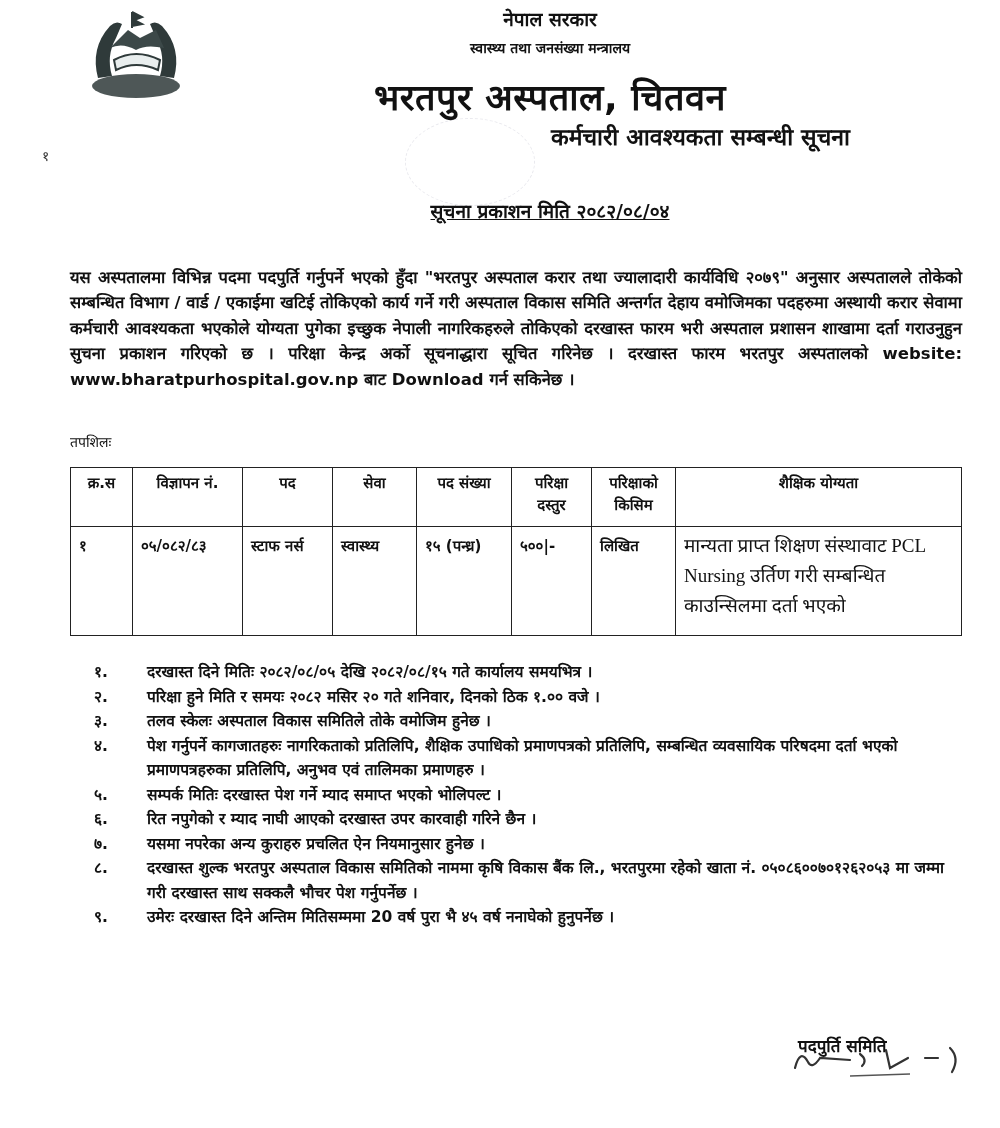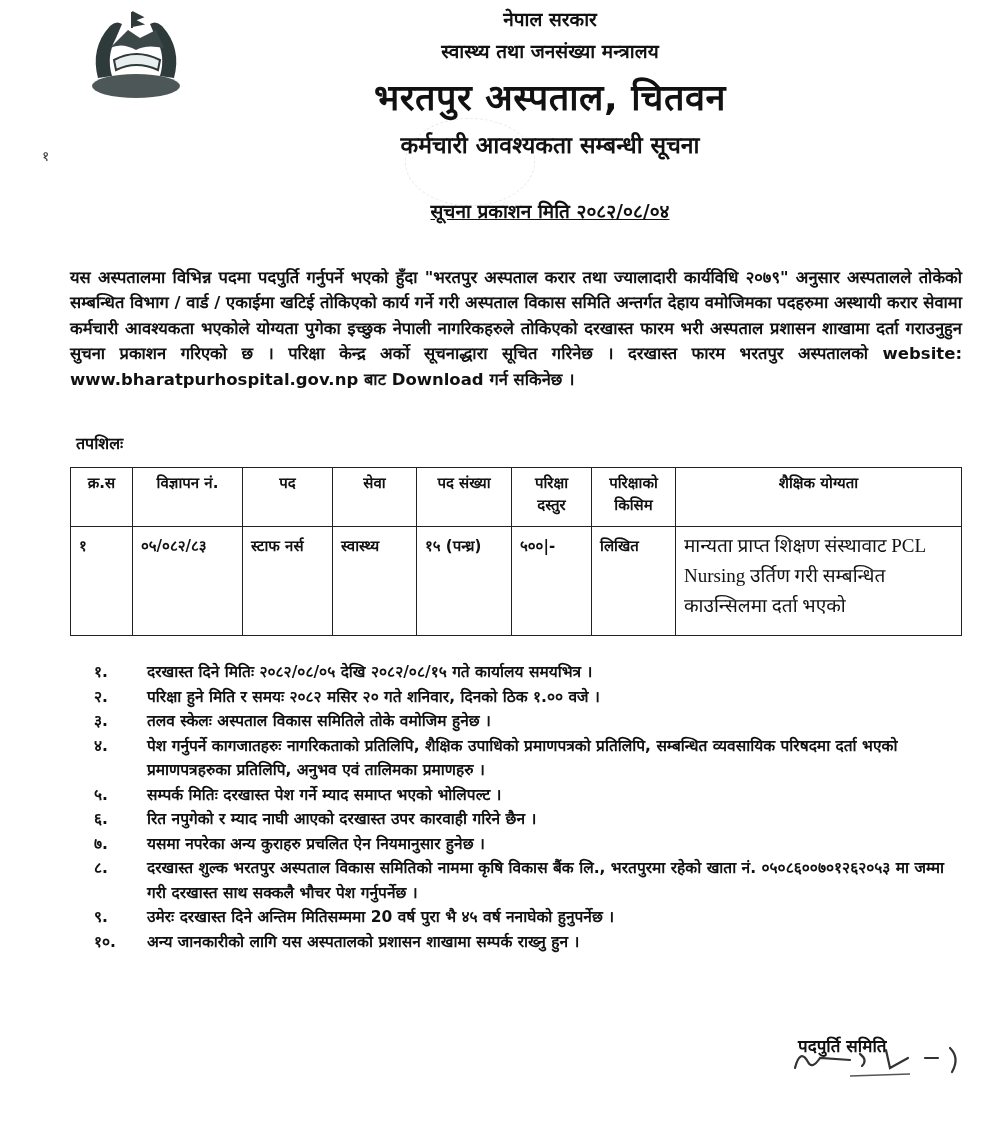--- a/index.html
+++ b/index.html
@@ -4,33 +4,33 @@
   <style>
     html, body { margin: 0; padding: 0; }
     body {
       width: 1000px; height: 1128px; background: #ffffff; color: #111;
       font-family: "DejaVu Sans", sans-serif; position: relative; overflow: hidden;
     }
     .emblem { position: absolute; left: 76px; top: 8px; width: 120px; height: 100px; }
     .stray-mark { position: absolute; left: 42px; top: 146px; font-size: 14px; color: #333; }
     .header { position: absolute; left: 250px; width: 600px; text-align: center; }
     .h-gov { top: 6px; font-size: 19px; font-weight: bold; }
-    .h-ministry { top: 38px; font-size: 19px; font-weight: bold; }
+    .h-ministry { top: 38px; font-size: 14px; font-weight: bold; }
     .h-hospital { top: 72px; font-size: 36px; font-weight: bold; letter-spacing: 0.5px; }
-    .h-notice { top: 128px; font-size: 23px; font-weight: bold; }
+    .h-notice { top: 120px; font-size: 23px; font-weight: bold; text-align: right; }
     .h-date { top: 198px; font-size: 19px; font-weight: bold; text-decoration: underline; }
     .stamp {
       position: absolute; left: 405px; top: 118px; width: 128px; height: 86px;
       border: 1px dashed rgba(80,80,120,0.25); border-radius: 50%; opacity: 0.5;
     }
     .intro {
       position: absolute; left: 70px; top: 248px; width: 892px;
       font-size: 16.5px; font-weight: bold; line-height: 25.5px; text-align: justify;
     }
-    .tapshil { position: absolute; left: 76px; top: 432px; font-size: 16px; font-weight: bold; }
+    .tapshil { position: absolute; left: 70px; top: 432px; font-size: 14px; font-weight: normal; }
     table.posts {
       position: absolute; left: 70px; top: 467px; width: 892px;
       border-collapse: collapse; font-size: 15px;
     }
     table.posts th, table.posts td {
       border: 1.5px solid #222; vertical-align: top; padding: 4px 8px;
     }
     table.posts th { font-weight: bold; height: 50px; text-align: center; line-height: 22px; }
     table.posts td { height: 100px; line-height: 30px; font-weight: bold; }
     table.posts td.qual { font-weight: normal; font-family: "Liberation Serif", serif; font-size: 19px; }
@@ -134,23 +134,19 @@
       <span class="txt">यसमा नपरेका अन्य कुराहरु प्रचलित ऐन नियमानुसार हुनेछ ।</span>
     </li>
   <li>
       <span class="num">८.</span>
       <span class="txt">दरखास्त शुल्क भरतपुर अस्पताल विकास समितिको नाममा कृषि विकास बैंक लि., भरतपुरमा रहेको खाता नं. ०५०८६००७०१२६२०५३ मा जम्मा गरी दरखास्त साथ सक्कलै भौचर पेश गर्नुपर्नेछ ।</span>
     </li>
   <li>
       <span class="num">९.</span>
       <span class="txt">उमेरः दरखास्त दिने अन्तिम मितिसम्ममा 20 वर्ष पुरा भै ४५ वर्ष ननाघेको हुनुपर्नेछ ।</span>
     </li>
-  <li>
-      <span class="num">१०.</span>
-      <span class="txt">अन्य जानकारीको लागि यस अस्पतालको प्रशासन शाखामा सम्पर्क राख्नु हुन ।</span>
-    </li>
 </ul>
 
 <svg class="signature" viewBox="0 0 180 40">
   <path d="M5 28 Q10 8 18 22 Q22 30 30 18 L60 20 M70 14 Q78 20 72 26 M96 10 L100 28 L118 18 M135 18 L148 18 M160 8 Q170 18 162 32" fill="none" stroke="#333" stroke-width="2.2" stroke-linecap="round"></path>
   <path d="M60 36 L120 34" stroke="#555" stroke-width="1.5"></path>
 </svg>
 <div class="sig-label">पदपुर्ति समिति</div>
 
 </body></html>

